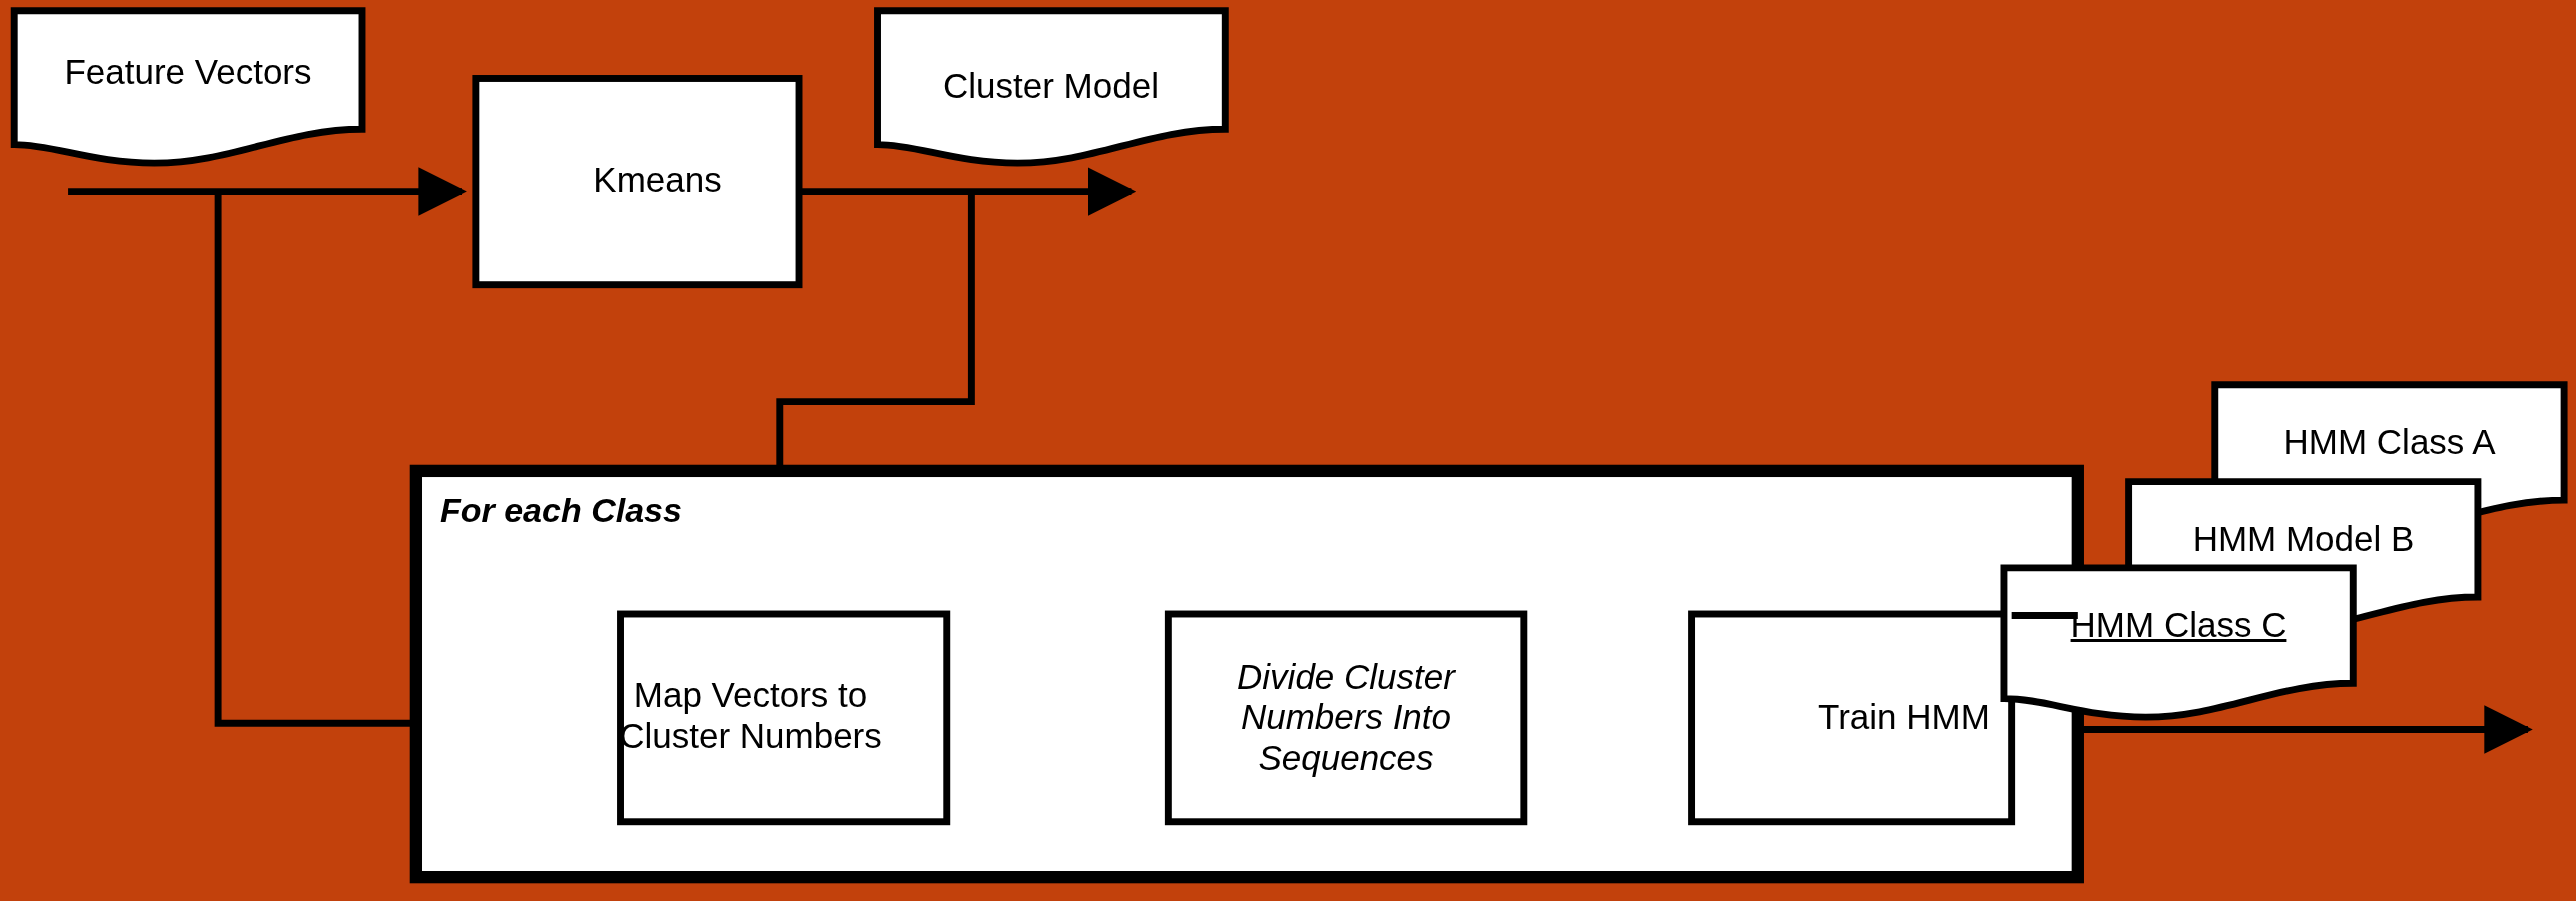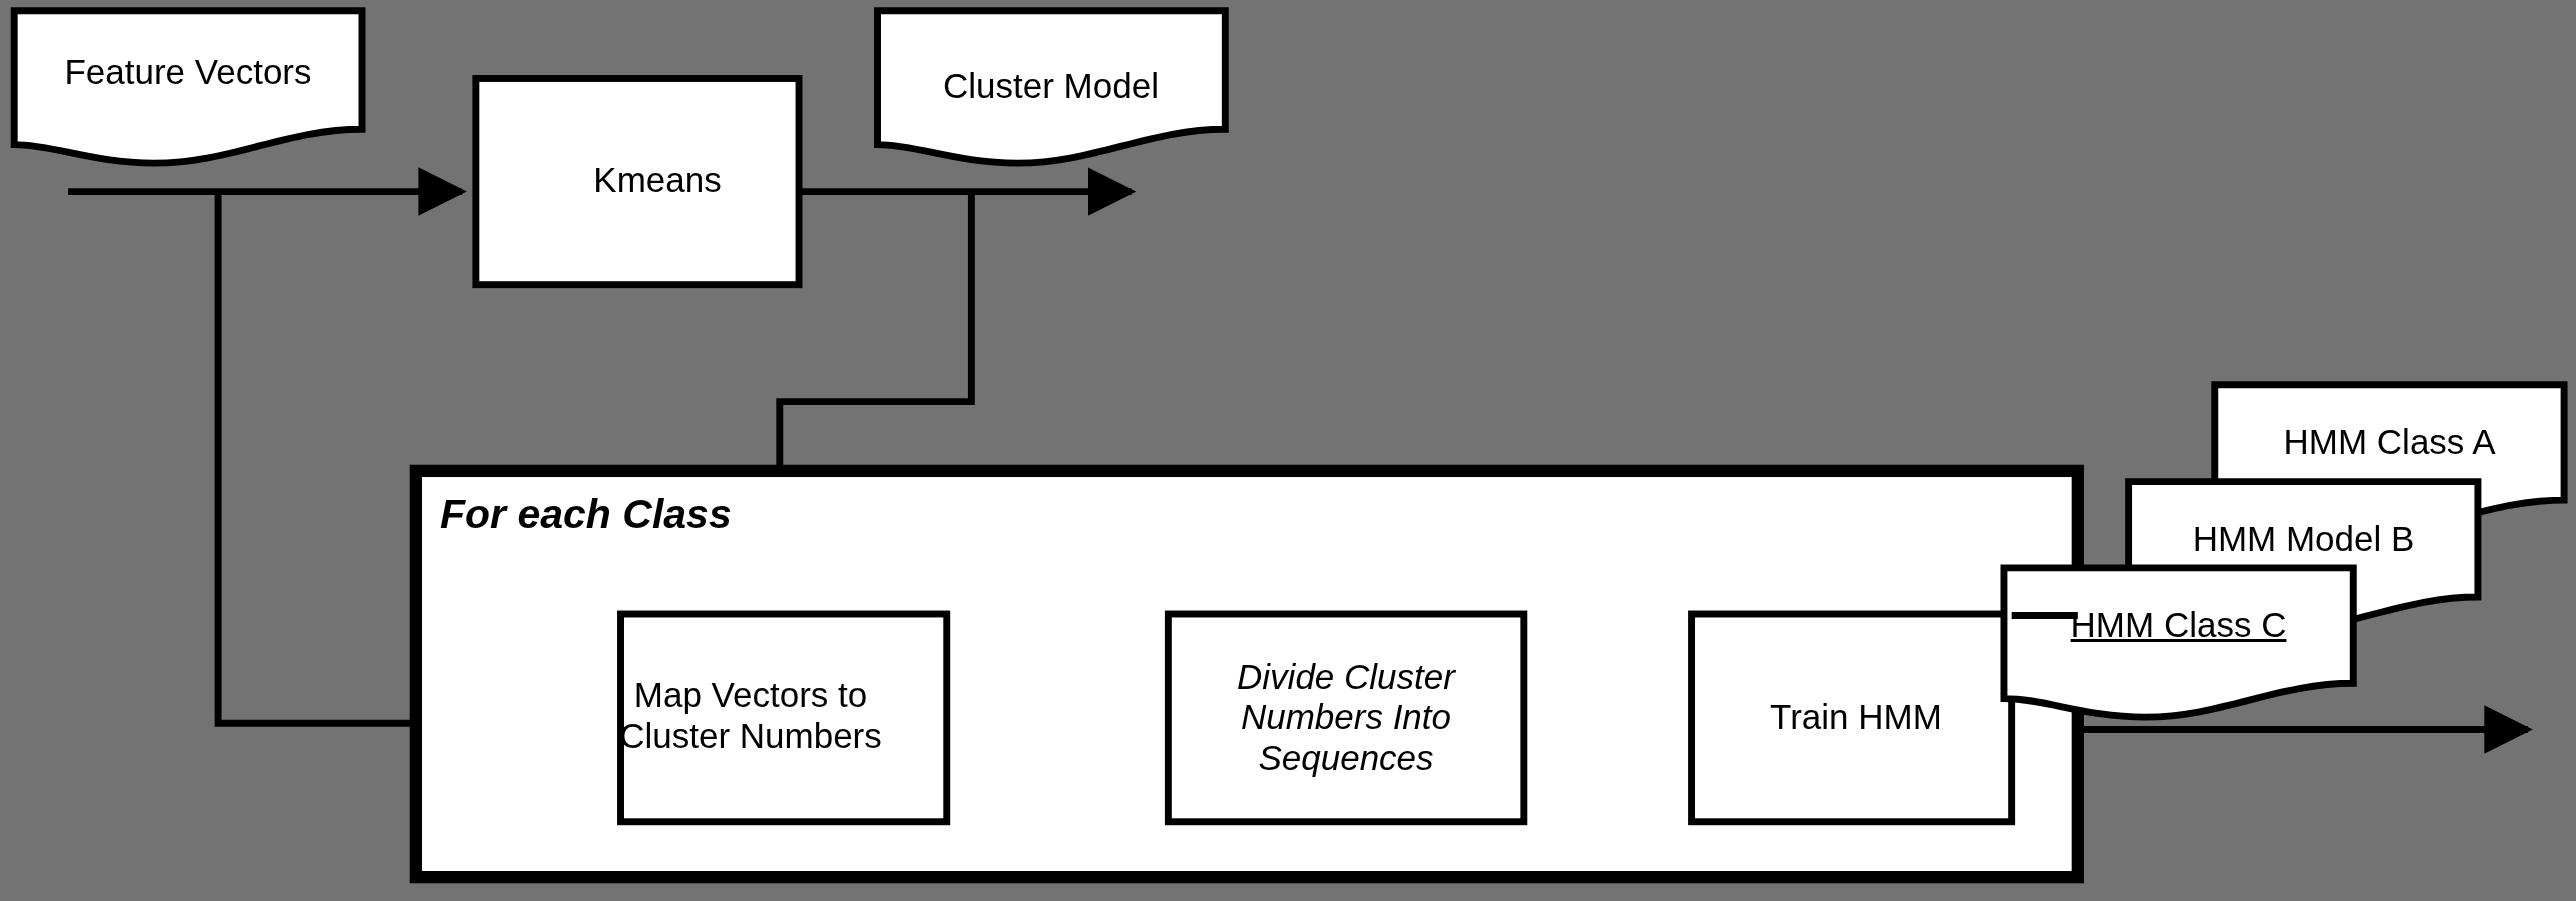--- a/index.html
+++ b/index.html
@@ -8,21 +8,21 @@
     padding: 0;
     background: #ffffff;
   }
   body {
     font-family: "Liberation Sans", sans-serif;
   }
   #stage {
     position: relative;
     width: 2576px;
     height: 901px;
-    background: #737373;
+    background: #c2410c;
     overflow: hidden;
   }
   #stage svg {
     position: absolute;
     left: 0;
     top: 0;
     width: 2576px;
     height: 901px;
   }
   .shape-label {
@@ -35,21 +35,21 @@
     white-space: pre-line;
     pointer-events: none;
     display: flex;
     align-items: center;
     justify-content: center;
   }
   .frame-label {
     position: absolute;
     color: #000000;
     font-family: "Liberation Sans", sans-serif;
-    font-size: 41px;
+    font-size: 34px;
     font-weight: bold;
     font-style: italic;
     white-space: nowrap;
   }
 </style>
 </head>
 <body>
 
 <div id="stage">
 
@@ -121,21 +121,21 @@
 
   <div class="frame-label" style="left:440px; top:491px;">For each Class</div>
 
   <div class="shape-label" style="left:575px; top:670px; width:351px; height:92px;">Map Vectors to
 Cluster Numbers</div>
 
   <div class="shape-label" style="left:1168px; top:650px; width:356px; height:135px;font-style:italic;">Divide Cluster
 Numbers Into
 Sequences</div>
 
-  <div class="shape-label" style="left:1696px; top:683px; width:320px; height:69px;">Train HMM</div>
+  <div class="shape-label" style="left:1744px; top:683px; width:320px; height:69px;">Train HMM</div>
 
   <div class="shape-label" style="left:2215px; top:408px; width:349px; height:69px;">HMM Class A</div>
 
   <div class="shape-label" style="left:2129px; top:505px; width:349px; height:69px;">HMM Model B</div>
 
   <div class="shape-label" style="left:2004px; top:591px; width:349px; height:69px;text-decoration:underline;">HMM Class C</div>
 
 </div>
 
 

